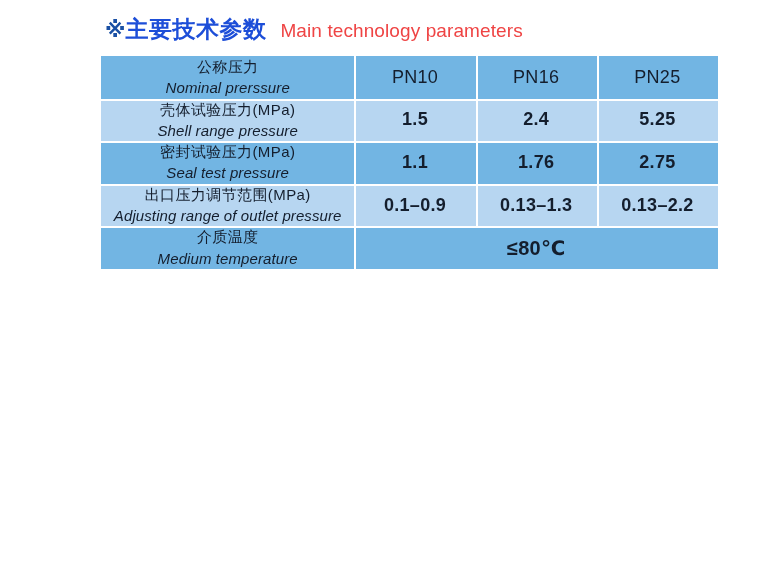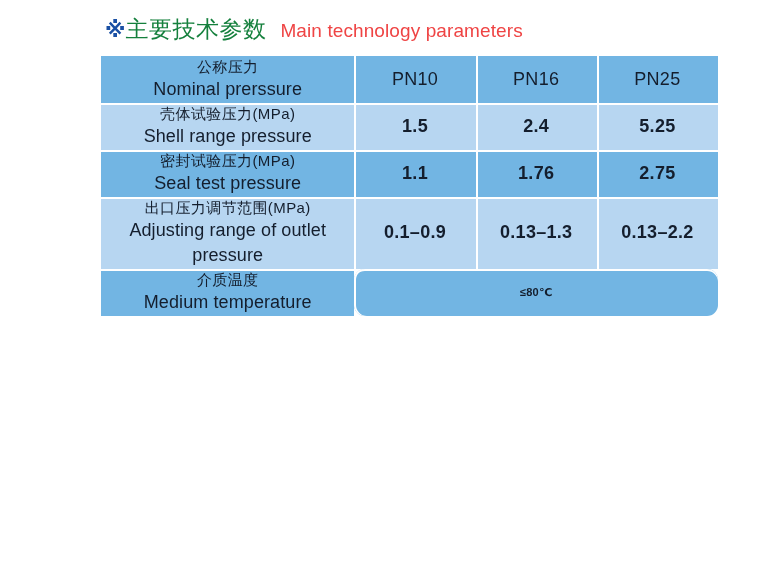--- a/index.html
+++ b/index.html
@@ -24,22 +24,22 @@
   .title-bar {
     position: absolute;
     left: 105px;
     top: 14px;
     display: flex;
     align-items: baseline;
     white-space: nowrap;
   }
   .title-cn {
     font-size: 23px;
-    font-weight: normal;
-    color: #15803d;
+    font-weight: bold;
+    color: #1d4ed8;
     letter-spacing: 0.5px;
   }
   .title-mark {
     font-size: 21px;
     font-weight: bold;
     color: #1a50a4;
   }
   .title-en {
     font-size: 19px;
     color: #ef4444;
@@ -79,33 +79,33 @@
 
   .cell-label {
     padding: 9px 6px;
     line-height: 1.42;
   }
   .label-cn {
     font-size: 15px;
     letter-spacing: 0.4px;
   }
   .label-en {
-    font-size: 18px;
+    font-size: 15px;
     letter-spacing: 0.1px;
+    font-style: italic;
   }
   .cell-value {
     font-size: 18px;
     letter-spacing: 0.3px;
     padding: 9px 4px;
   }
   .cell-span {
-    font-size: 11px;
+    font-size: 20px;
     letter-spacing: 0.3px;
     padding: 9px 4px;
-    border-radius: 11px;
   }
 </style>
 </head>
 <body>
 
 <div class="page">
 
   <div class="title-bar">
     <span class="title-mark">※</span>
     <span class="title-cn">主要技术参数</span>

